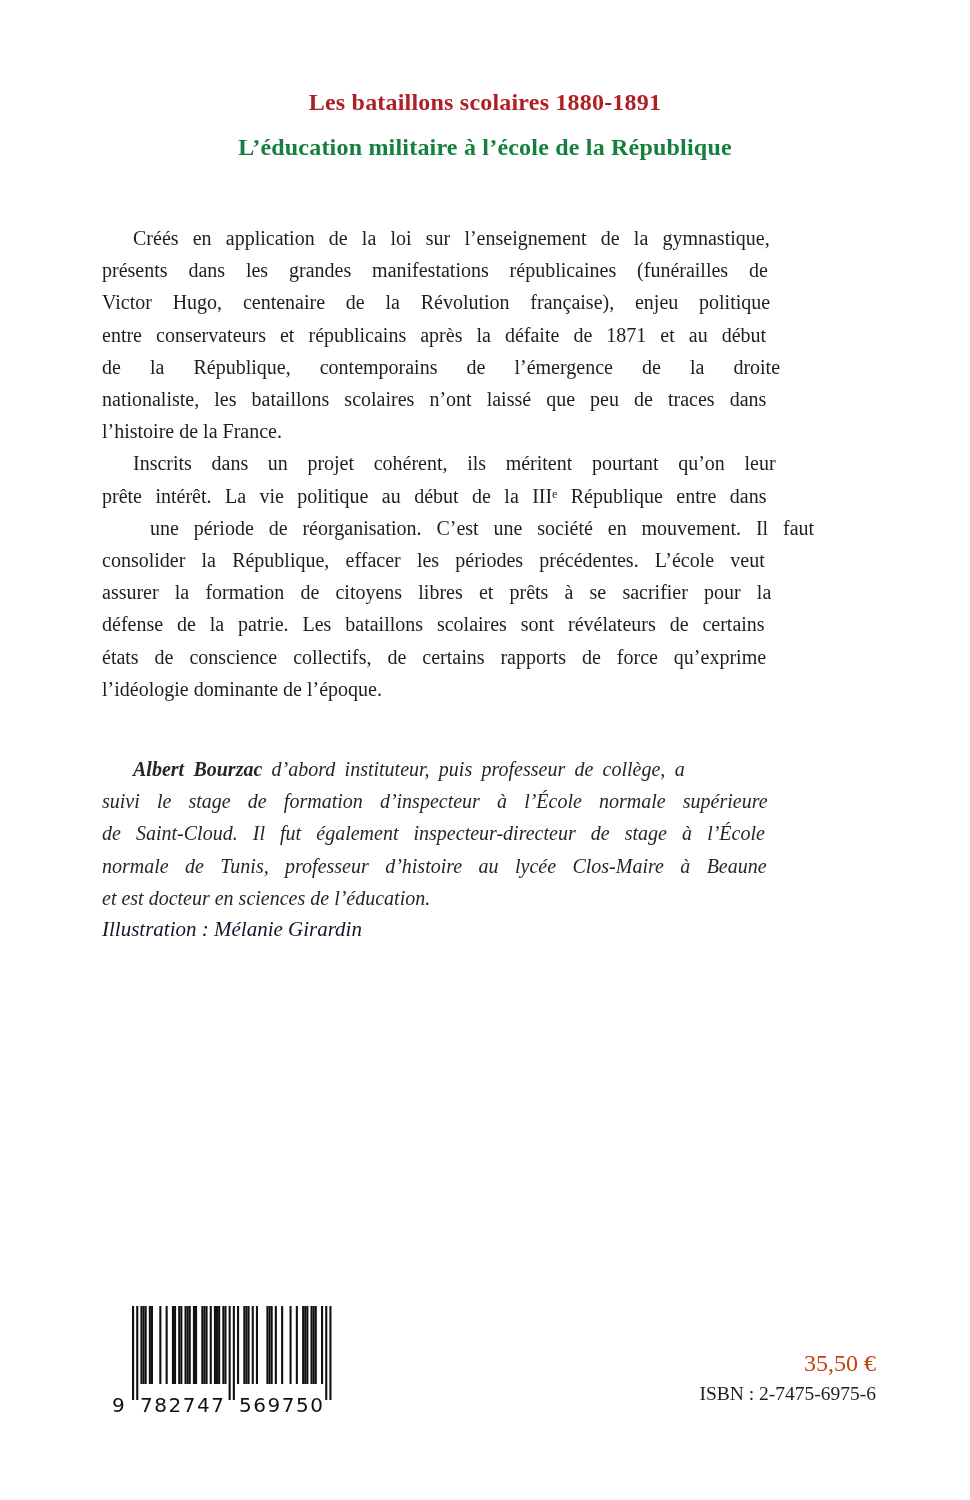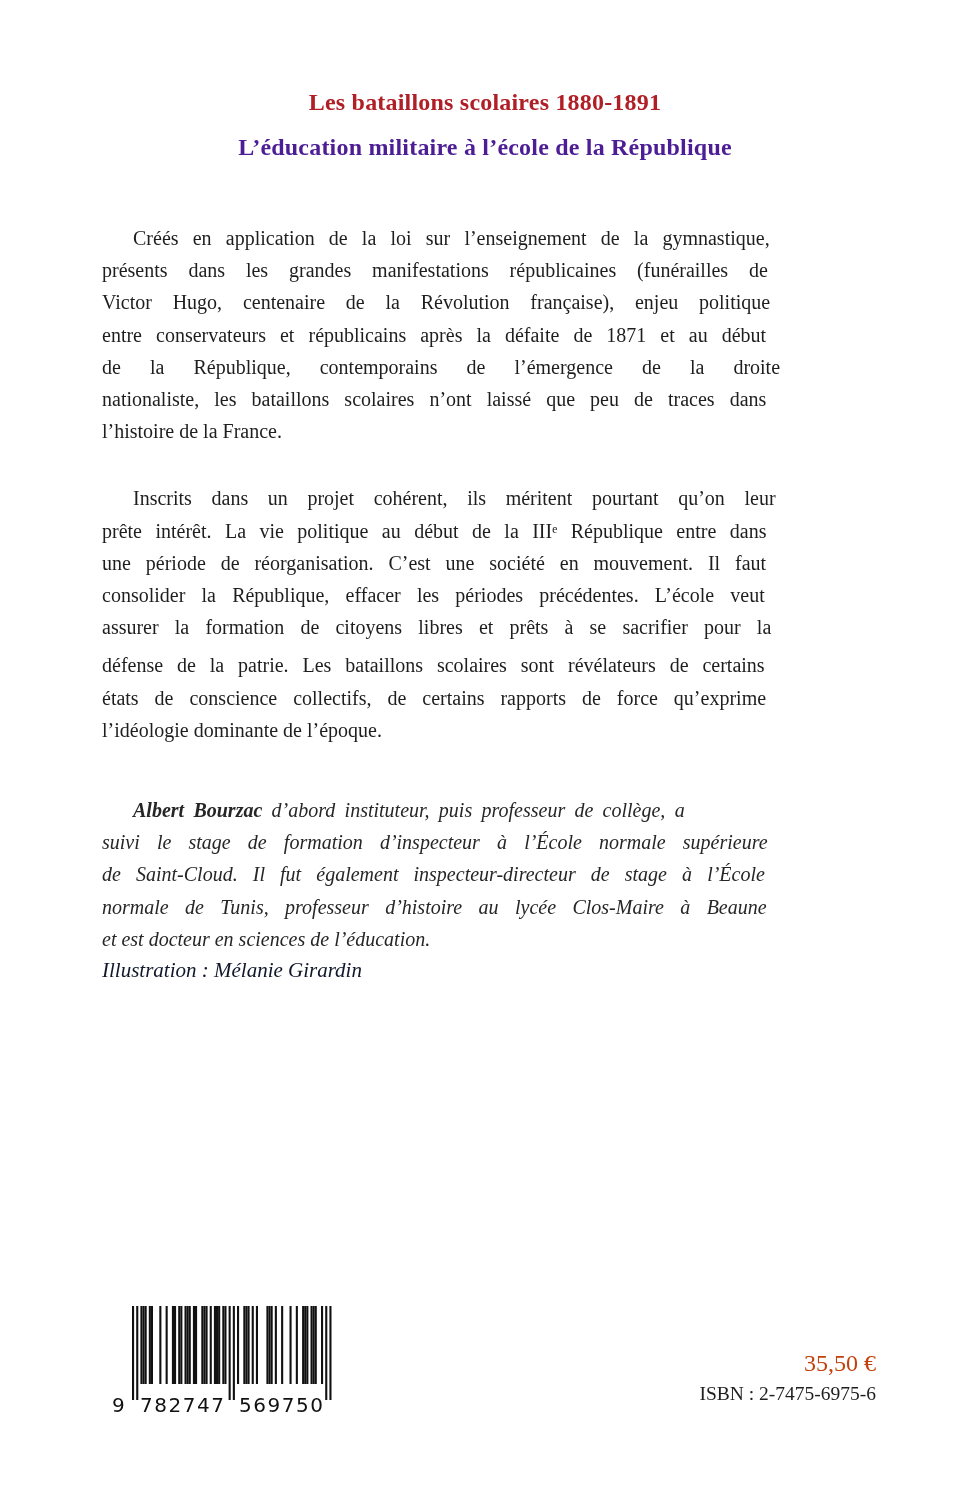--- a/index.html
+++ b/index.html
@@ -80,40 +80,40 @@
     font-size: 19.5px;
     line-height: 30px;
     color: #1e1e1e;
   }
 </style>
 </head>
 <body>
 
 <div class="title-block">
   <div class="title-line" style="color: rgb(176, 31, 38);">Les bataillons scolaires 1880-1891</div>
-  <div class="title-line" style="color: #4c1d95;">L’éducation militaire à l’école de la République</div>
+  <div class="title-line" style="color: #15803d;">L’éducation militaire à l’école de la République</div>
 </div>
 
 <div class="text-block">
   <div class="para">
       <div class="line line-indent jline" style="word-spacing: 9.18125px;"><span class="t">Créés en application de la loi sur l’enseignement de la gymnastique,</span></div>
       <div class="line jline" style="word-spacing: 15.8683px;"><span class="t">présents dans les grandes manifestations républicaines (funérailles de</span></div>
       <div class="line jline" style="word-spacing: 15.7773px;"><span class="t">Victor Hugo, centenaire de la Révolution française), enjeu politique</span></div>
       <div class="line jline" style="word-spacing: 9.03693px;"><span class="t">entre conservateurs et républicains après la défaite de 1871 et au début</span></div>
       <div class="line jline" style="word-spacing: 24.0586px;"><span class="t">de la République, contemporains de l’émergence de la droite</span></div>
       <div class="line jline" style="word-spacing: 10.0625px;"><span class="t">nationaliste, les bataillons scolaires n’ont laissé que peu de traces dans</span></div>
       <div class="line"><span class="t">l’histoire de la France.</span></div>
     </div>
   <div class="para">
-      <div class="line line-indent jline" style="word-spacing: 14.6215px; margin-top: 35px;"><span class="t">Inscrits dans un projet cohérent, ils méritent pourtant qu’on leur</span></div>
+      <div class="line line-indent jline" style="word-spacing: 14.6215px;"><span class="t">Inscrits dans un projet cohérent, ils méritent pourtant qu’on leur</span></div>
       <div class="line jline" style="word-spacing: 8.43099px;"><span class="t">prête intérêt. La vie politique au début de la IIIᵉ République entre dans</span></div>
-      <div class="line jline" style="word-spacing: 9.9125px;"><span class="t">une période de réorganisation. C’est une société en mouvement. Il faut</span></div>
+      <div class="line jline" style="word-spacing: 9.9125px; margin-left: 48px;"><span class="t">une période de réorganisation. C’est une société en mouvement. Il faut</span></div>
       <div class="line jline" style="word-spacing: 11.2012px;"><span class="t">consolider la République, effacer les périodes précédentes. L’école veut</span></div>
       <div class="line jline" style="word-spacing: 11.1628px;"><span class="t">assurer la formation de citoyens libres et prêts à se sacrifier pour la</span></div>
-      <div class="line jline" style="word-spacing: 8.89531px; margin-top: 6px;"><span class="t">défense de la patrie. Les bataillons scolaires sont révélateurs de certains</span></div>
+      <div class="line jline" style="word-spacing: 8.89531px;"><span class="t">défense de la patrie. Les bataillons scolaires sont révélateurs de certains</span></div>
       <div class="line jline" style="word-spacing: 10.974px;"><span class="t">états de conscience collectifs, de certains rapports de force qu’exprime</span></div>
       <div class="line"><span class="t">l’idéologie dominante de l’époque.</span></div>
     </div>
 
   <div class="bio-block">
     <div class="line line-indent jline" style="word-spacing: 4.27748px;">
       <span class="t">
         <span class="bold-name">Albert Bourzac</span>
         <span class="line" style="display:inline; font-style:italic;">d’abord instituteur, puis professeur de collège, a</span>
       </span>

